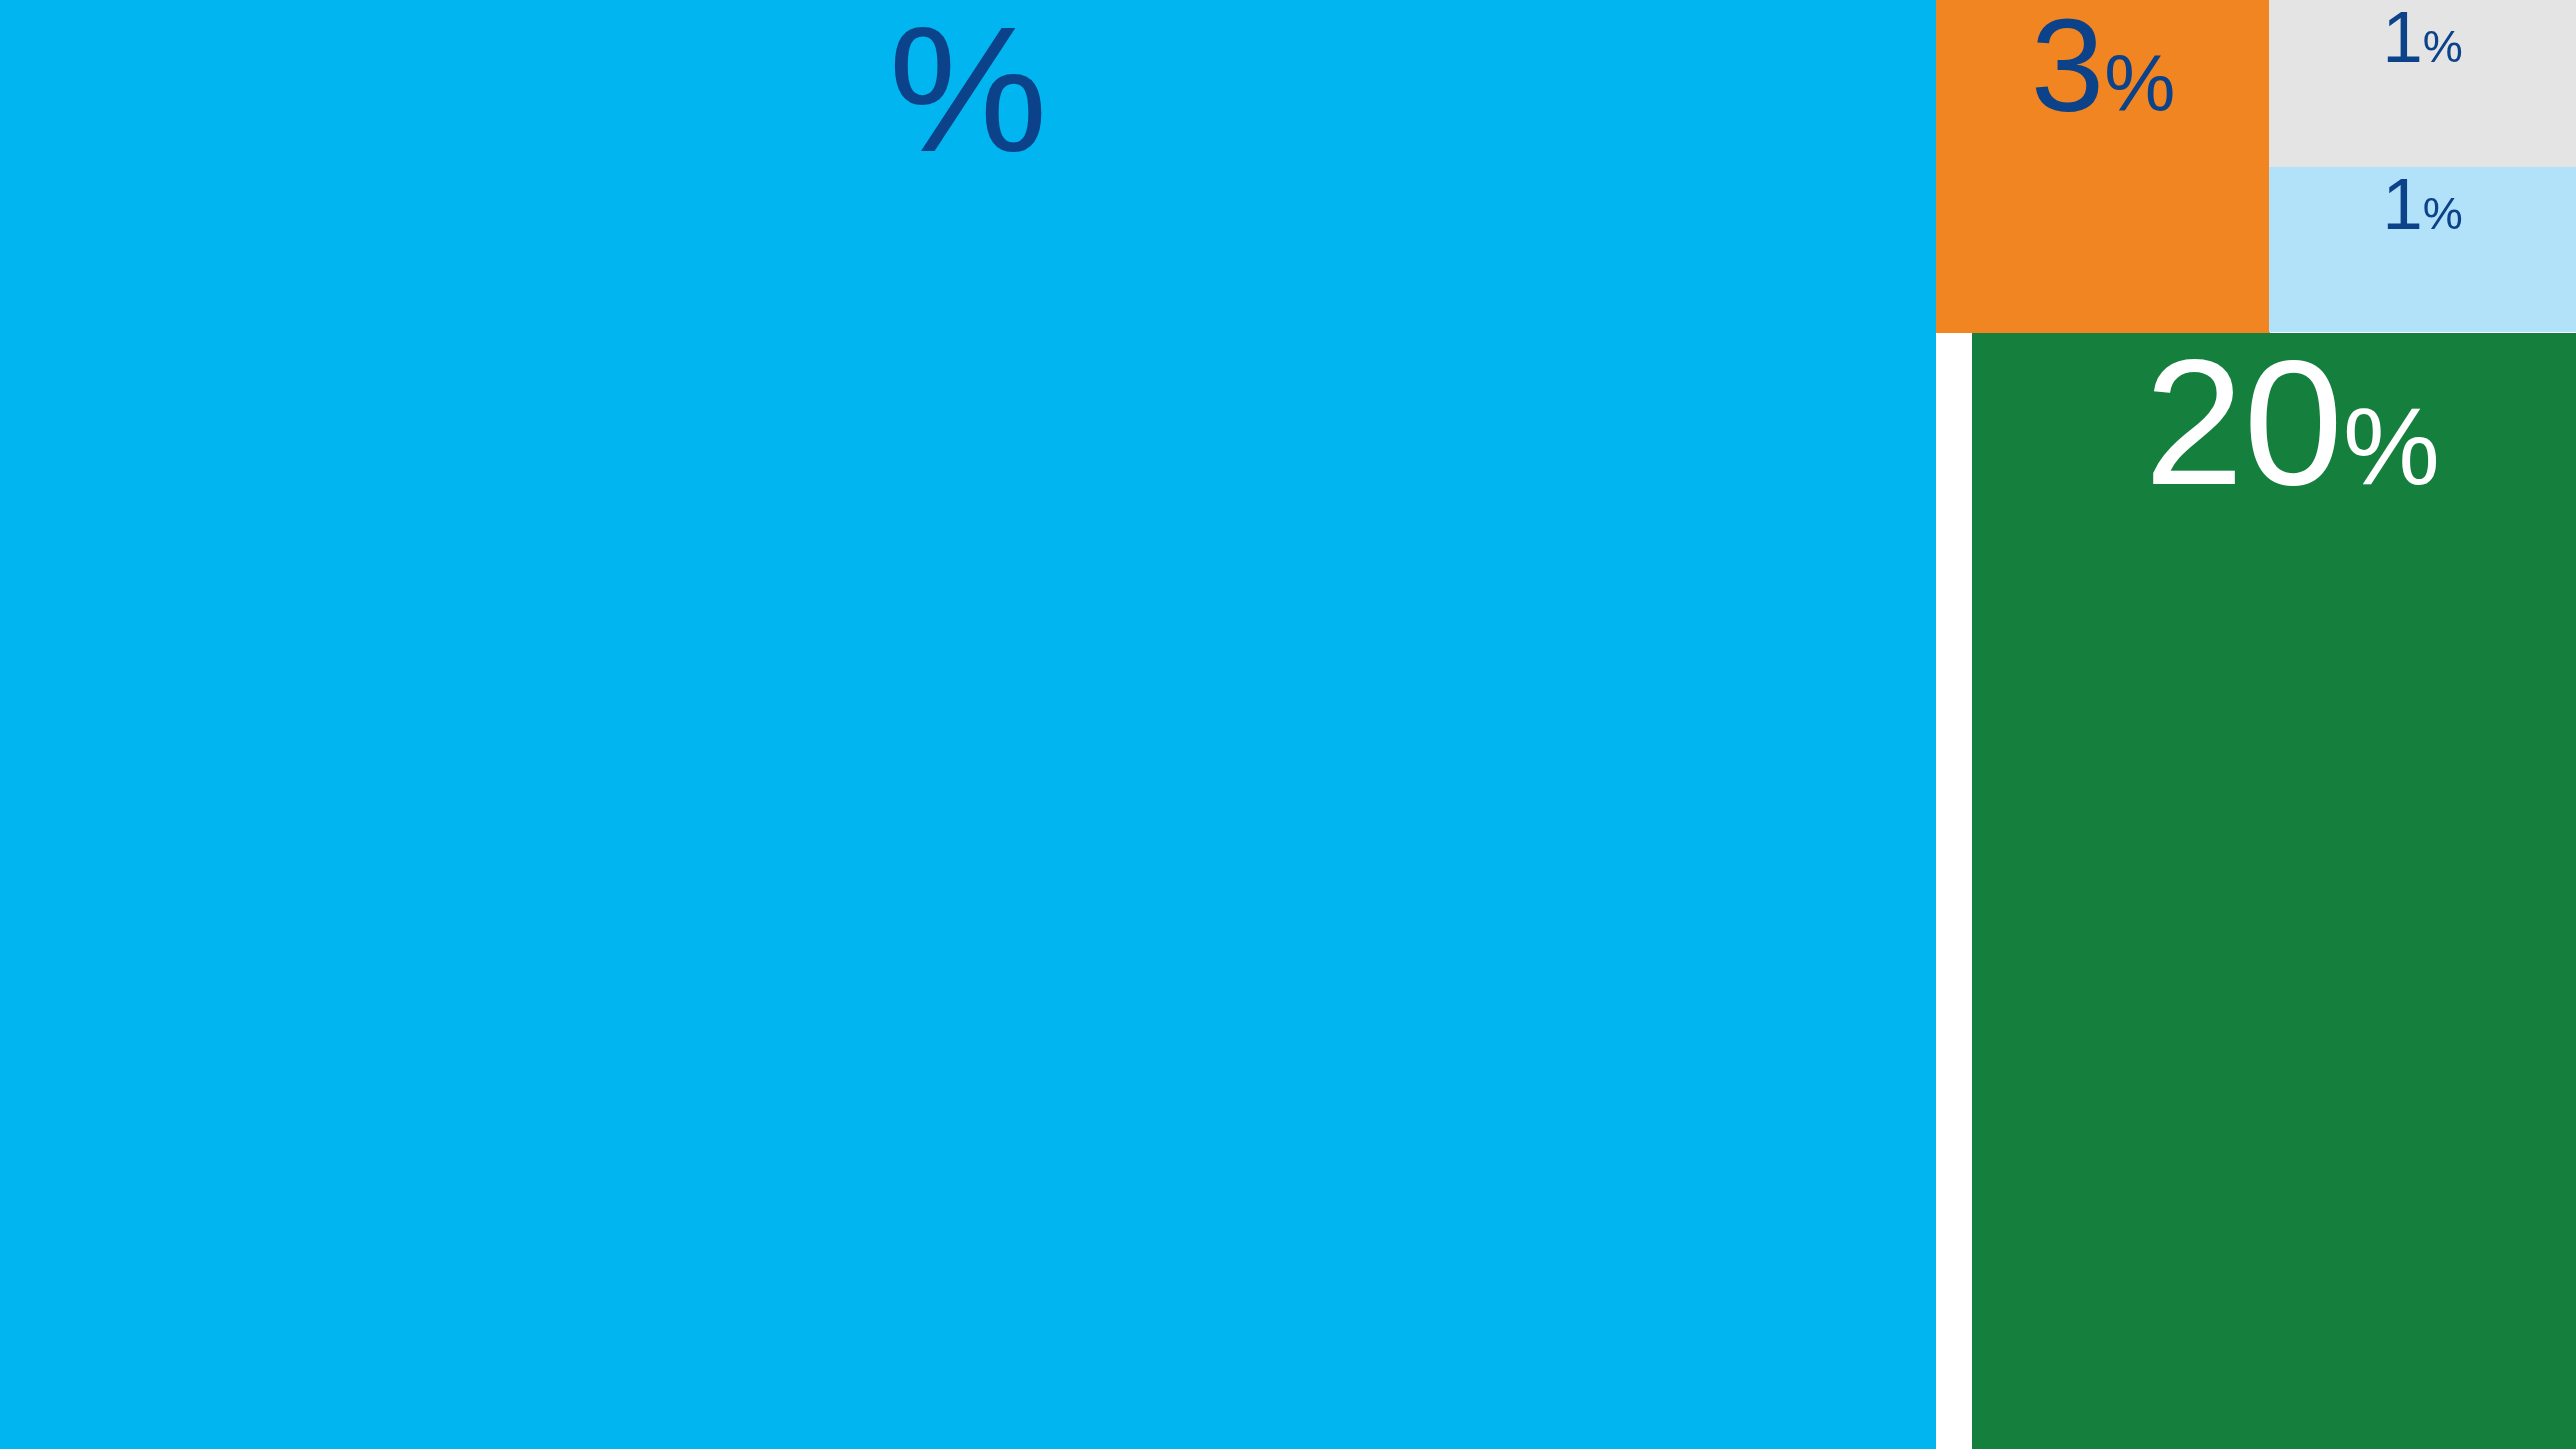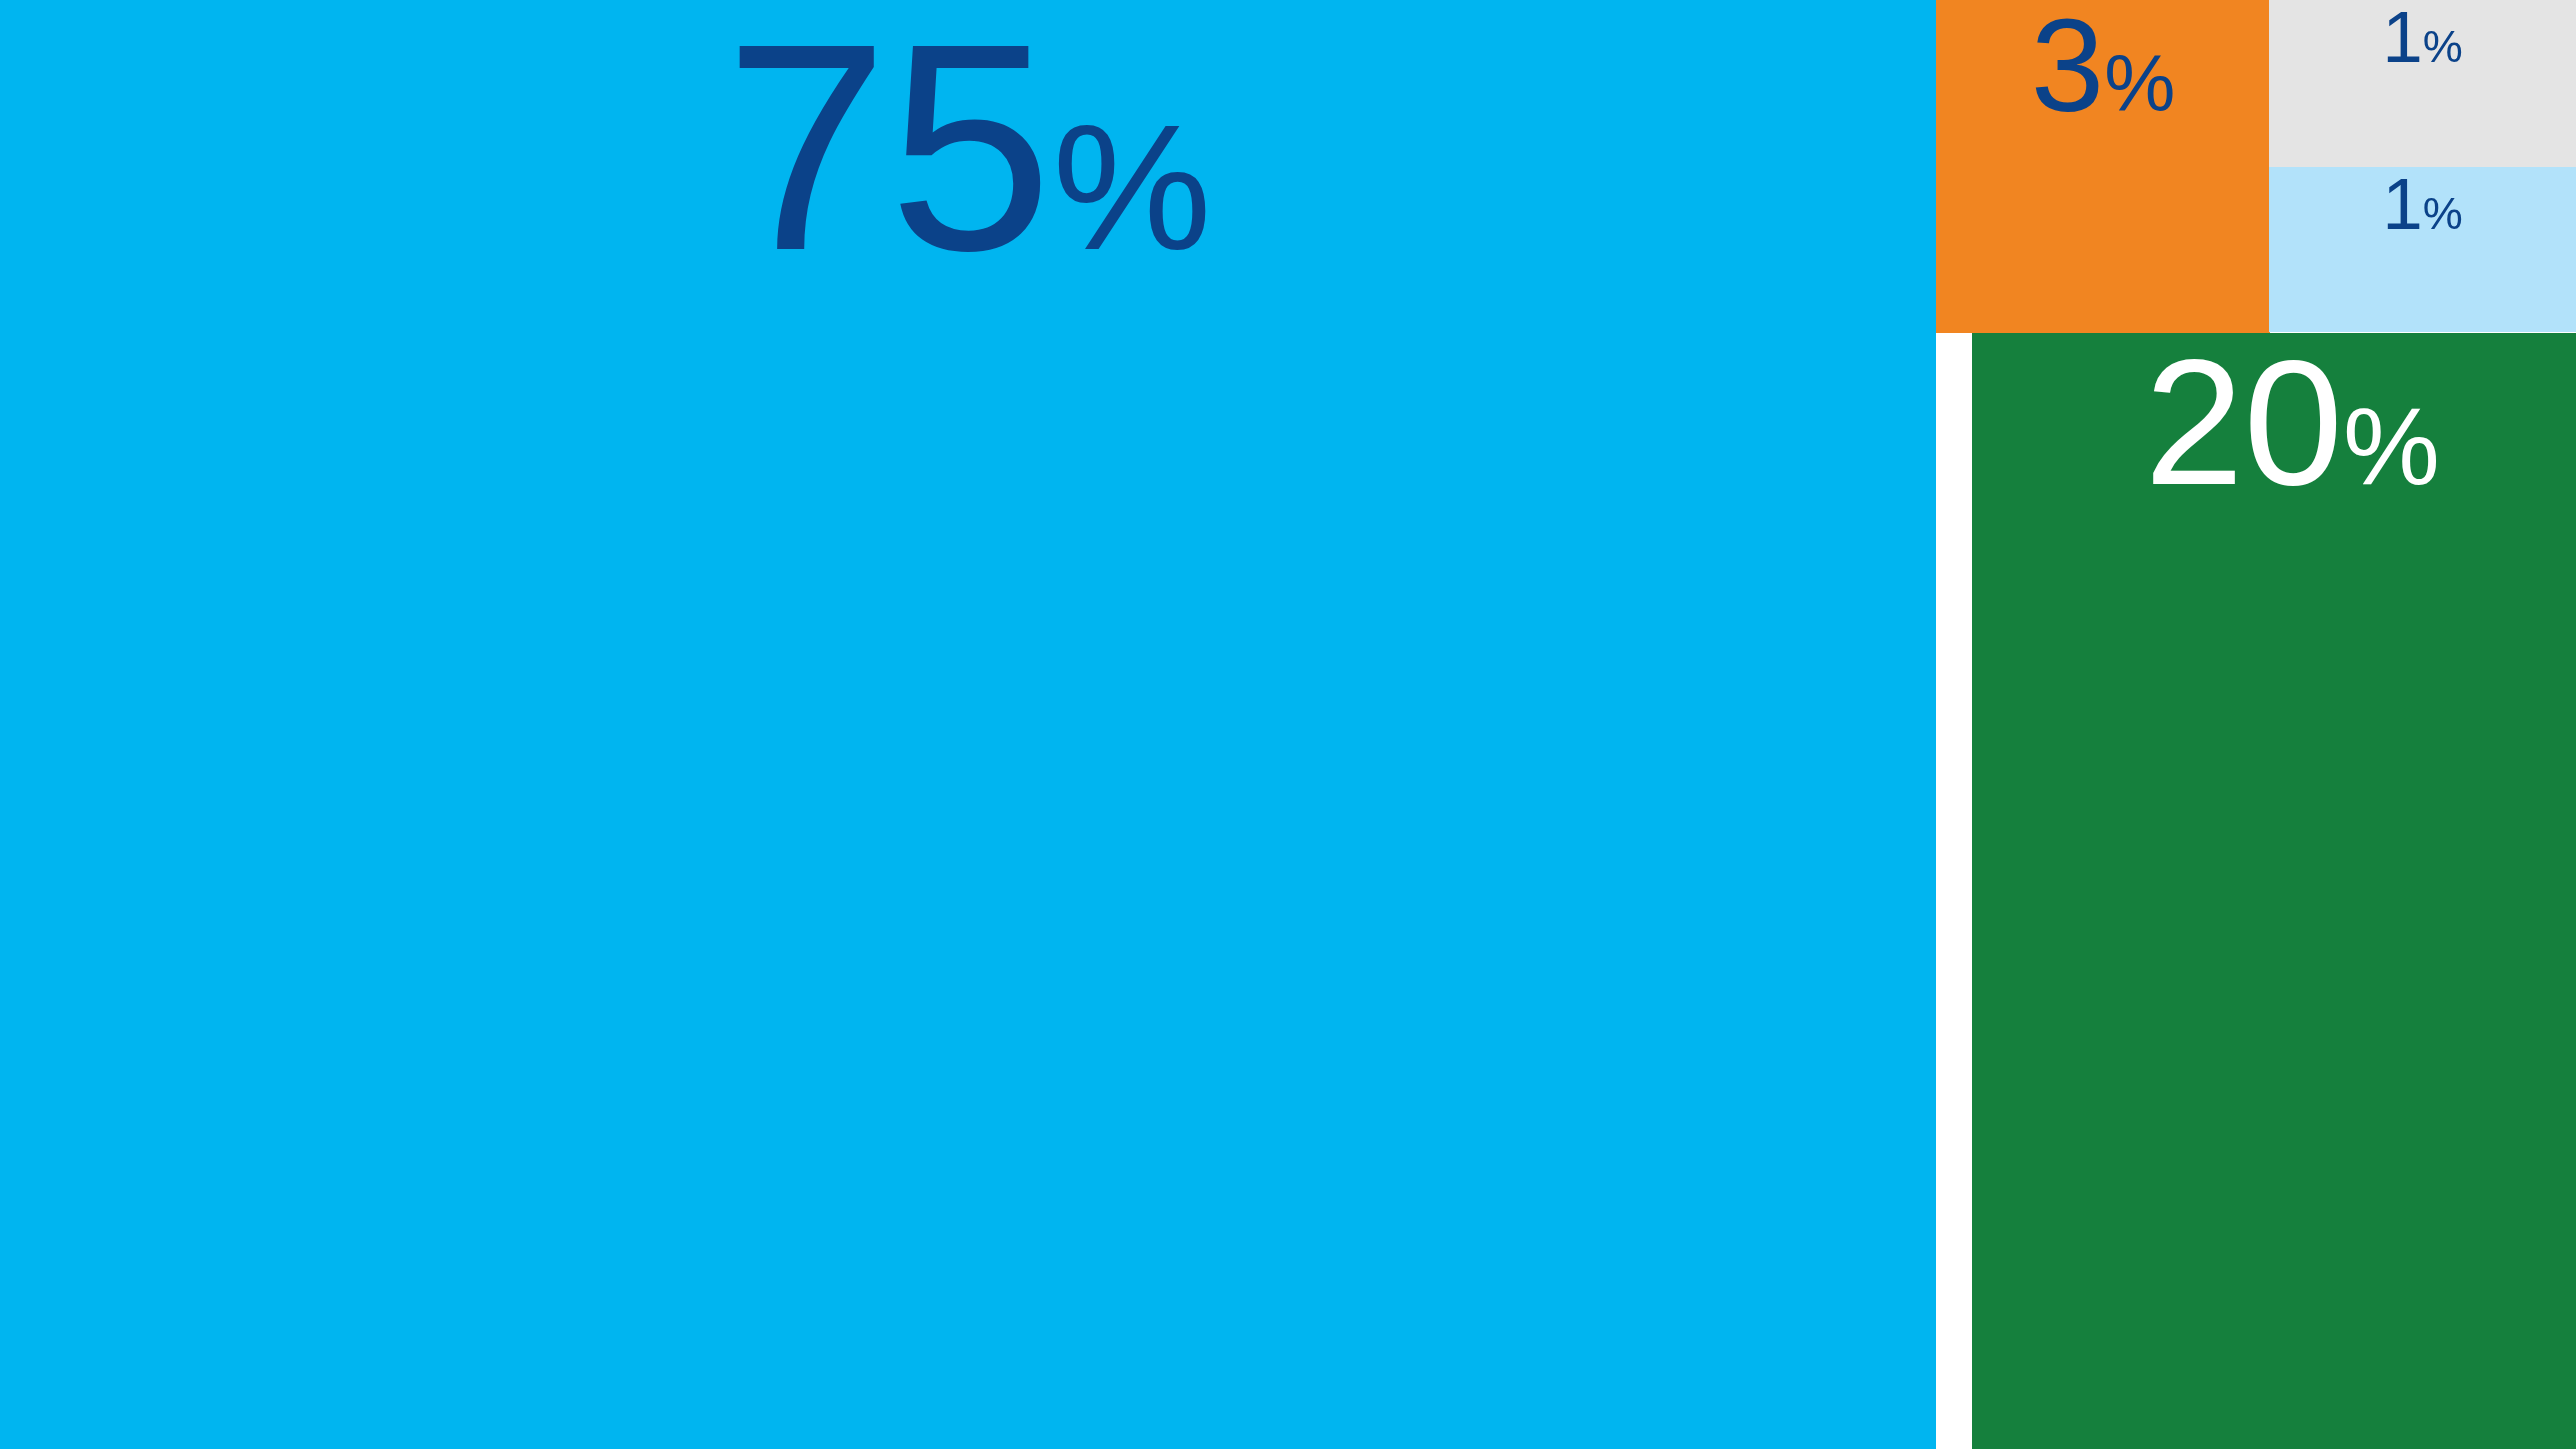--- a/index.html
+++ b/index.html
@@ -111,21 +111,20 @@
   #tile-share-1b .tile-value { font-size: 73px; }
   #tile-share-1b .tile-pct   { font-size: 45px; }
 </style>
 </head>
 <body>
 
 <div id="treemap">
 
   <div class="tile" id="tile-share-75">
     <div class="tile-label">
-      <span class="tile-value">75</span>
         <span class="tile-pct">%</span>
     </div>
   </div>
 
   <div class="tile" id="tile-share-20">
     <div class="tile-label">
       <span class="tile-value">20</span>
         <span class="tile-pct">%</span>
     </div>
   </div>

